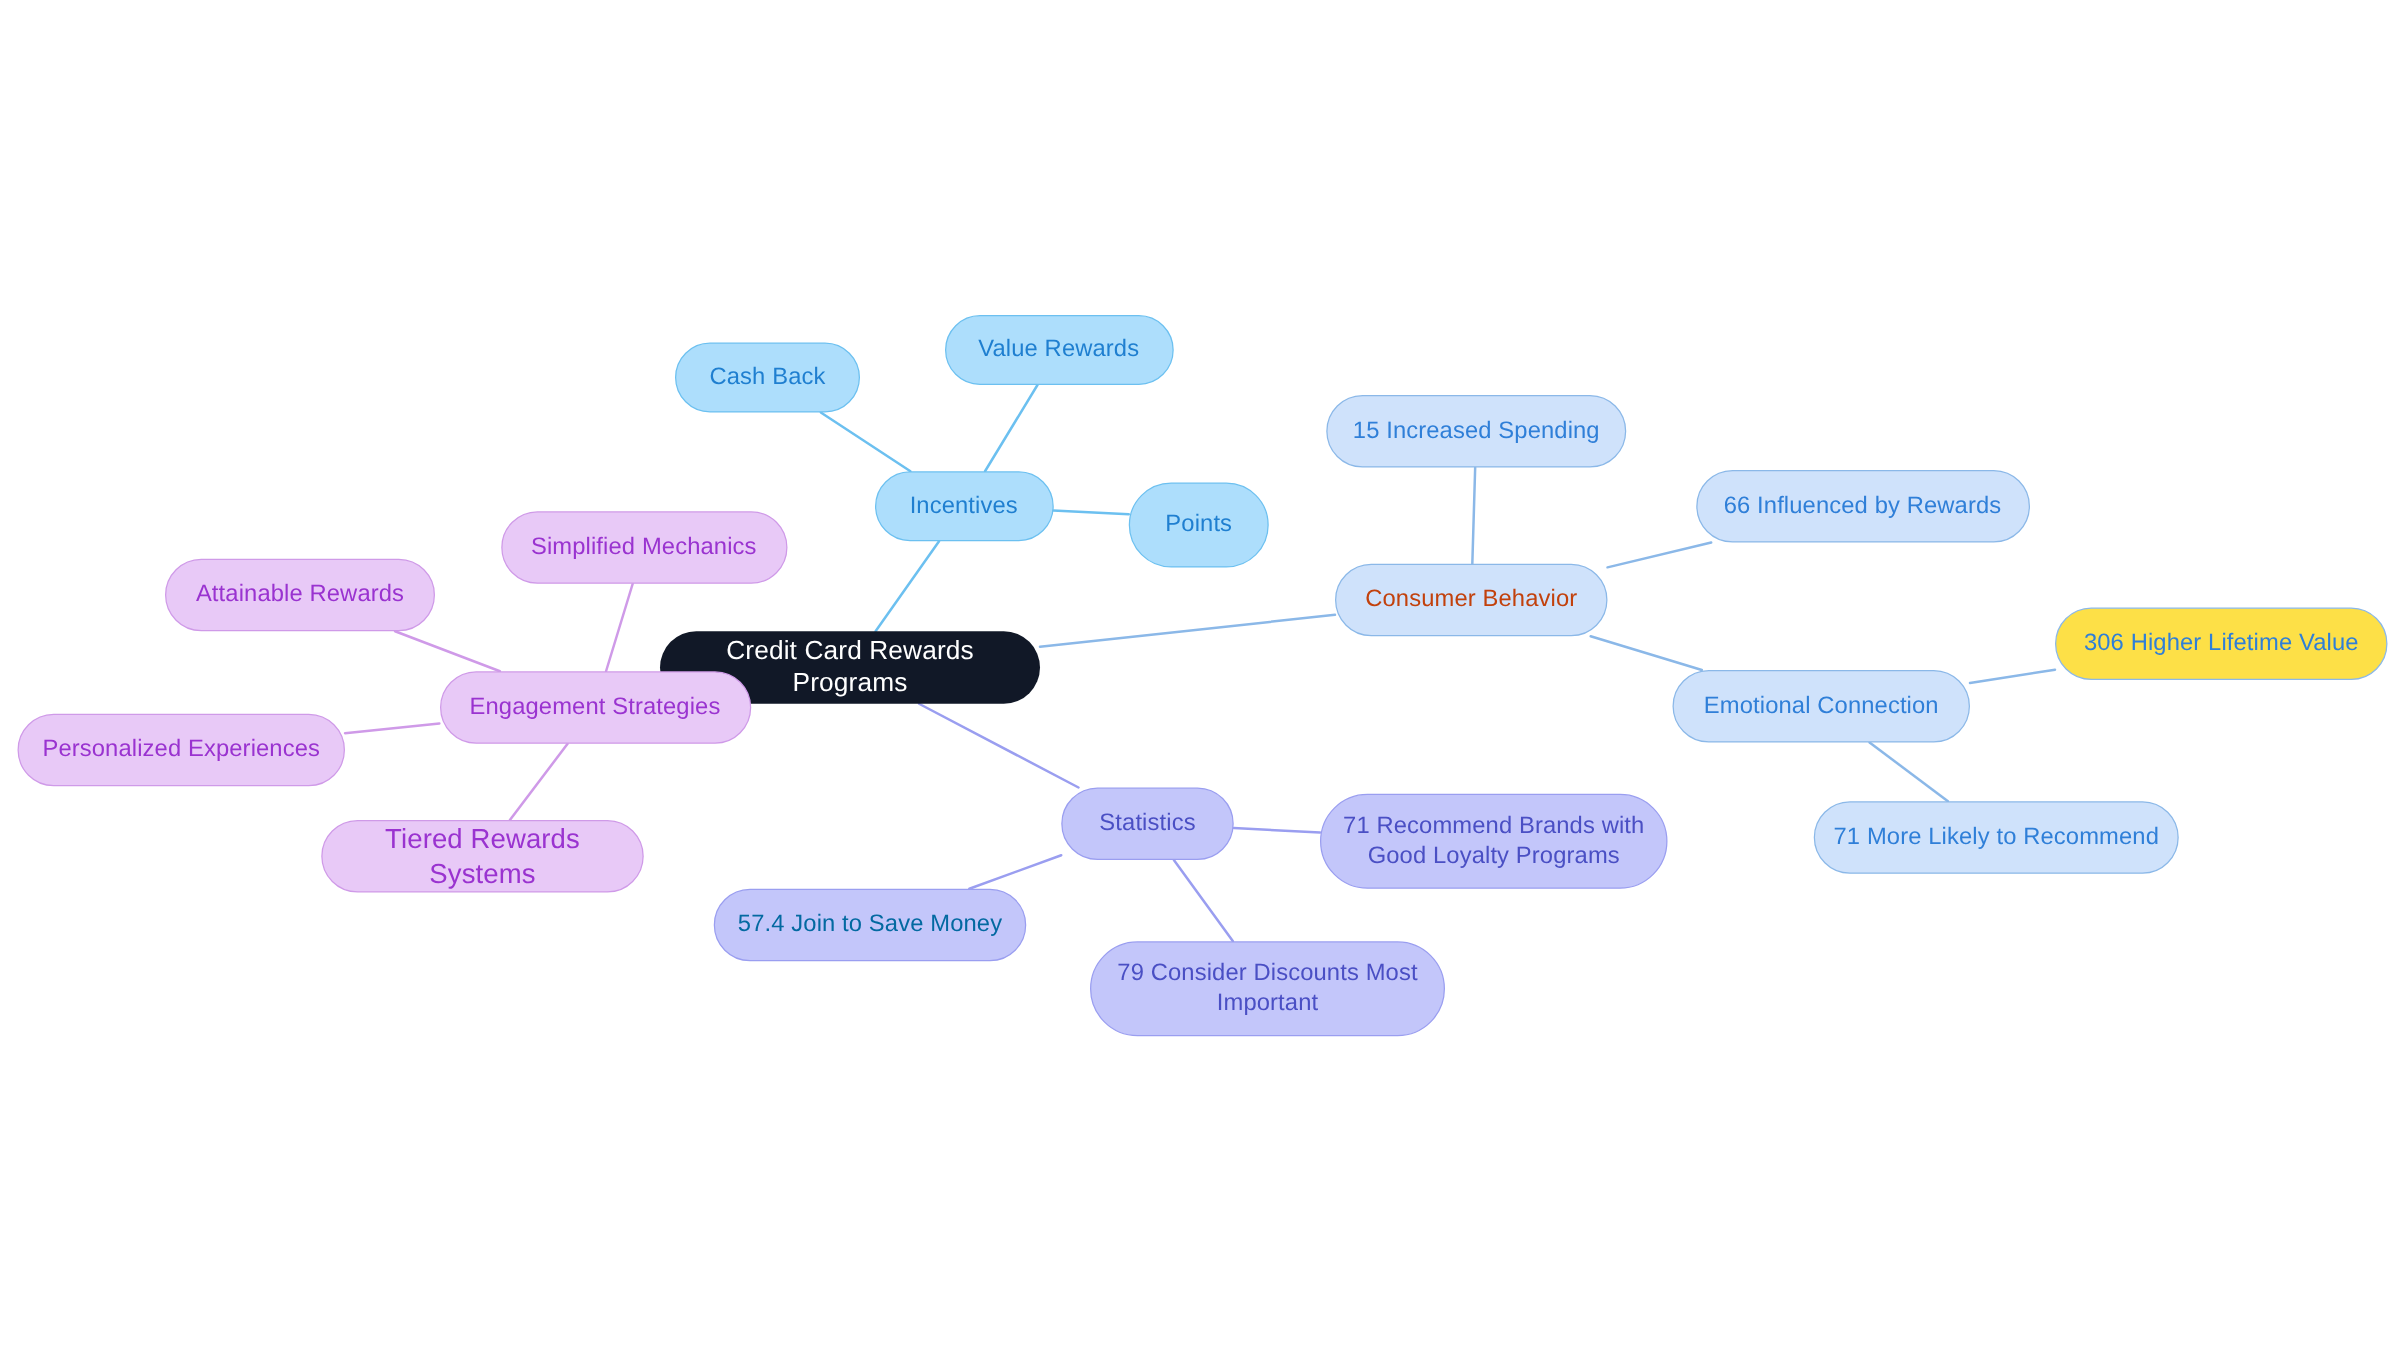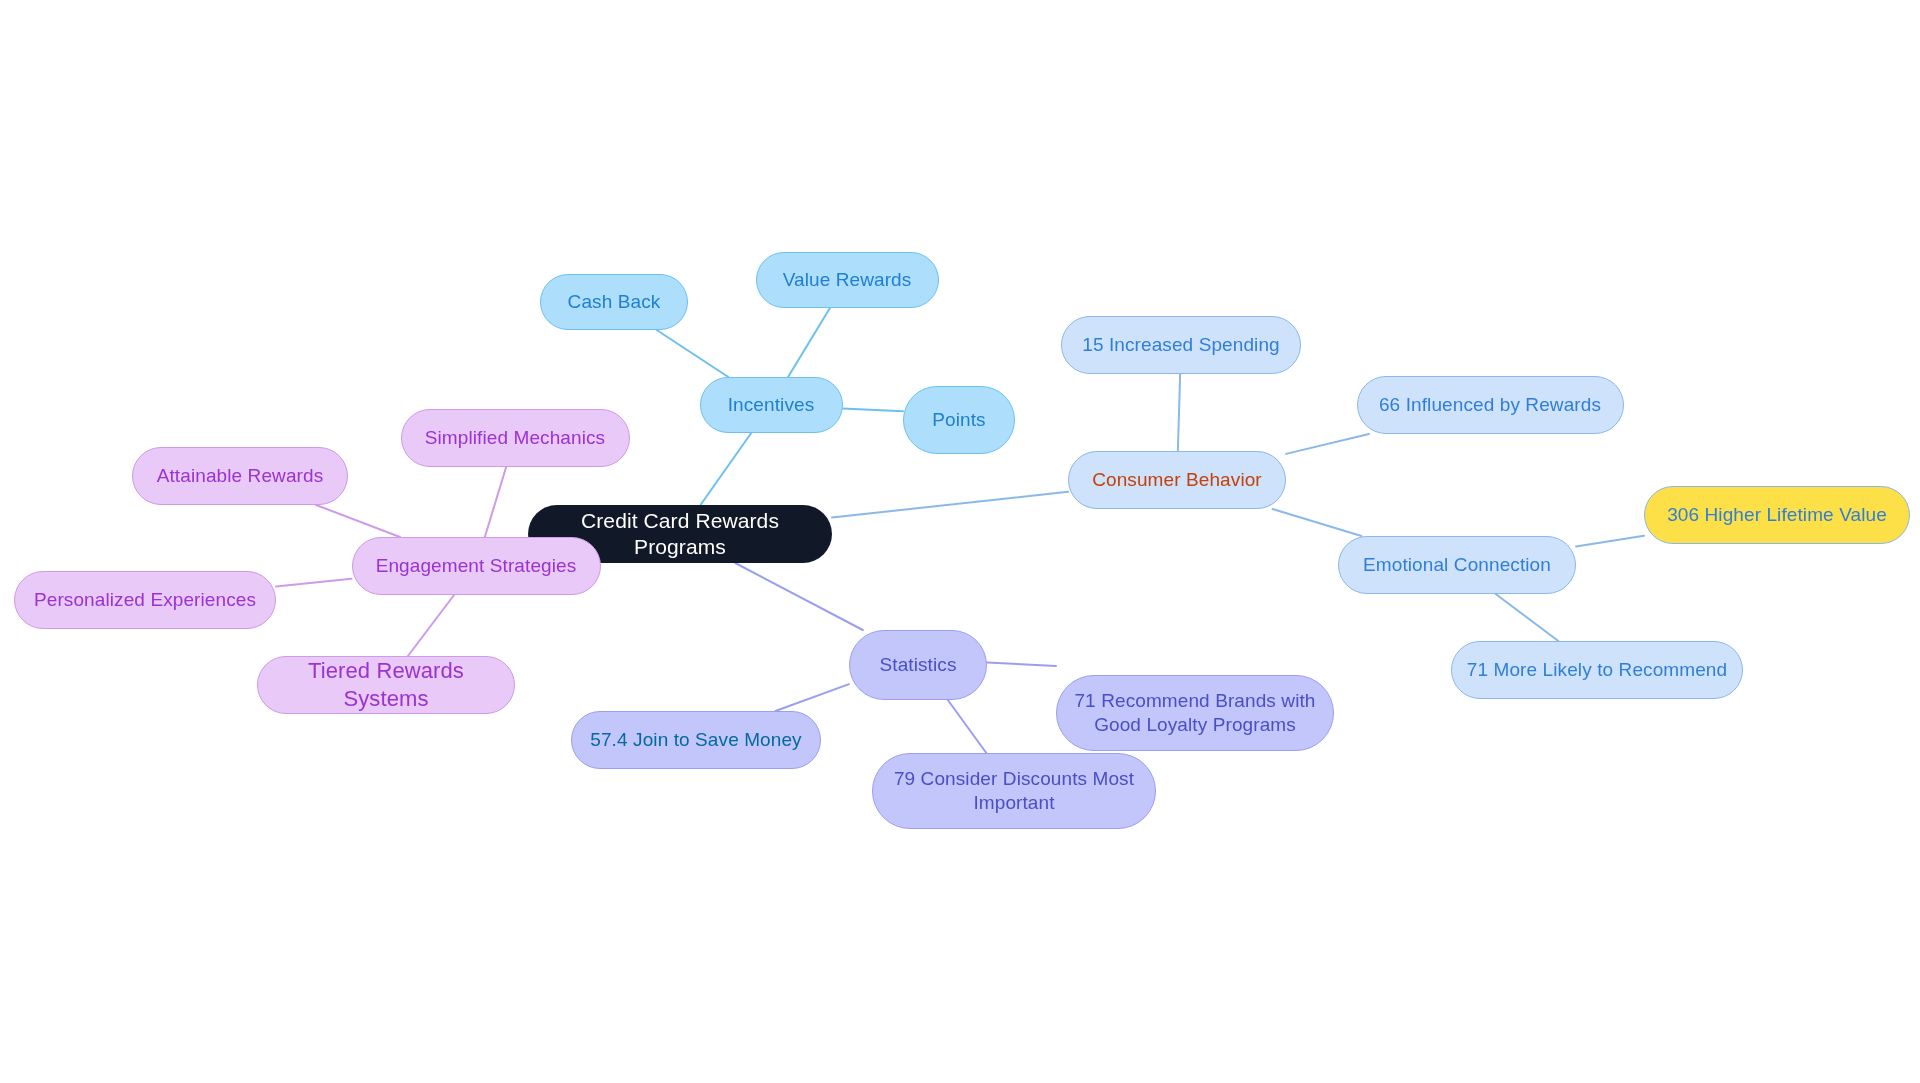--- a/index.html
+++ b/index.html
@@ -73,22 +73,22 @@
       <div class="node" style="left: 699.5px; top: 377px; width: 143px; height: 56px; background: rgb(173, 222, 252); border-color: rgb(108, 192, 240); color: rgb(31, 127, 208); font-size: 19px;">Incentives</div>
       <div class="node" style="left: 540px; top: 274px; width: 148px; height: 56px; background: rgb(173, 222, 252); border-color: rgb(108, 192, 240); color: rgb(31, 127, 208); font-size: 19px;">Cash Back</div>
       <div class="node" style="left: 755.5px; top: 252px; width: 183px; height: 56px; background: rgb(173, 222, 252); border-color: rgb(108, 192, 240); color: rgb(31, 127, 208); font-size: 19px;">Value Rewards</div>
       <div class="node" style="left: 903px; top: 386px; width: 112px; height: 68px; background: rgb(173, 222, 252); border-color: rgb(108, 192, 240); color: rgb(31, 127, 208); font-size: 19px;">Points</div>
       <div class="node" style="left: 1068px; top: 451px; width: 218px; height: 58px; background: rgb(207, 226, 251); border-color: rgb(139, 184, 232); color: #c2410c; font-size: 19px;">Consumer Behavior</div>
       <div class="node" style="left: 1061px; top: 316px; width: 240px; height: 58px; background: rgb(207, 226, 251); border-color: rgb(139, 184, 232); color: rgb(47, 127, 216); font-size: 19px;">15 Increased Spending</div>
       <div class="node" style="left: 1356.5px; top: 376px; width: 267px; height: 58px; background: rgb(207, 226, 251); border-color: rgb(139, 184, 232); color: rgb(47, 127, 216); font-size: 19px;">66 Influenced by Rewards</div>
       <div class="node" style="left: 1338px; top: 536px; width: 238px; height: 58px; background: rgb(207, 226, 251); border-color: rgb(139, 184, 232); color: rgb(47, 127, 216); font-size: 19px;">Emotional Connection</div>
       <div class="node" style="left: 1644px; top: 486px; width: 266px; height: 58px; background: #fde047; border-color: rgb(139, 184, 232); color: rgb(47, 127, 216); font-size: 19px;">306 Higher Lifetime Value</div>
       <div class="node" style="left: 1451px; top: 641px; width: 292px; height: 58px; background: rgb(207, 226, 251); border-color: rgb(139, 184, 232); color: rgb(47, 127, 216); font-size: 19px;">71 More Likely to Recommend</div>
-      <div class="node" style="left: 849px; top: 630px; width: 138px; height: 70px; background: rgb(195, 198, 250); border-color: rgb(154, 158, 240); color: rgb(74, 79, 196); font-size: 19px;">Statistics</div>
-      <div class="node" style="left: 1056px; top: 635px; width: 278px; height: 76px; background: rgb(195, 198, 250); border-color: rgb(154, 158, 240); color: rgb(74, 79, 196); font-size: 19px; margin-top: 40px;">71 Recommend Brands with
+      <div class="node" style="left: 849px; top: 630px; width: 138px; height: 58px; background: rgb(195, 198, 250); border-color: rgb(154, 158, 240); color: rgb(74, 79, 196); font-size: 19px;">Statistics</div>
+      <div class="node" style="left: 1056px; top: 635px; width: 278px; height: 76px; background: rgb(195, 198, 250); border-color: rgb(154, 158, 240); color: rgb(74, 79, 196); font-size: 19px;">71 Recommend Brands with
 Good Loyalty Programs</div>
       <div class="node" style="left: 571px; top: 711px; width: 250px; height: 58px; background: rgb(195, 198, 250); border-color: rgb(154, 158, 240); color: #0369a1; font-size: 19px;">57.4 Join to Save Money</div>
       <div class="node" style="left: 872px; top: 753px; width: 284px; height: 76px; background: rgb(195, 198, 250); border-color: rgb(154, 158, 240); color: rgb(74, 79, 196); font-size: 19px;">79 Consider Discounts Most
 Important</div>
       <div class="node" style="left: 351.5px; top: 537px; width: 249px; height: 58px; background: rgb(232, 201, 247); border-color: rgb(207, 154, 232); color: rgb(154, 51, 208); font-size: 19px;">Engagement Strategies</div>
       <div class="node" style="left: 400.5px; top: 409px; width: 229px; height: 58px; background: rgb(232, 201, 247); border-color: rgb(207, 154, 232); color: rgb(154, 51, 208); font-size: 19px;">Simplified Mechanics</div>
       <div class="node" style="left: 132px; top: 447px; width: 216px; height: 58px; background: rgb(232, 201, 247); border-color: rgb(207, 154, 232); color: rgb(154, 51, 208); font-size: 19px;">Attainable Rewards</div>
       <div class="node" style="left: 14px; top: 571px; width: 262px; height: 58px; background: rgb(232, 201, 247); border-color: rgb(207, 154, 232); color: rgb(154, 51, 208); font-size: 19px;">Personalized Experiences</div>
       <div class="node" style="left: 257px; top: 656px; width: 258px; height: 58px; background: rgb(232, 201, 247); border-color: rgb(207, 154, 232); color: rgb(154, 51, 208); font-size: 22px;">Tiered Rewards Systems</div>
     </div>

